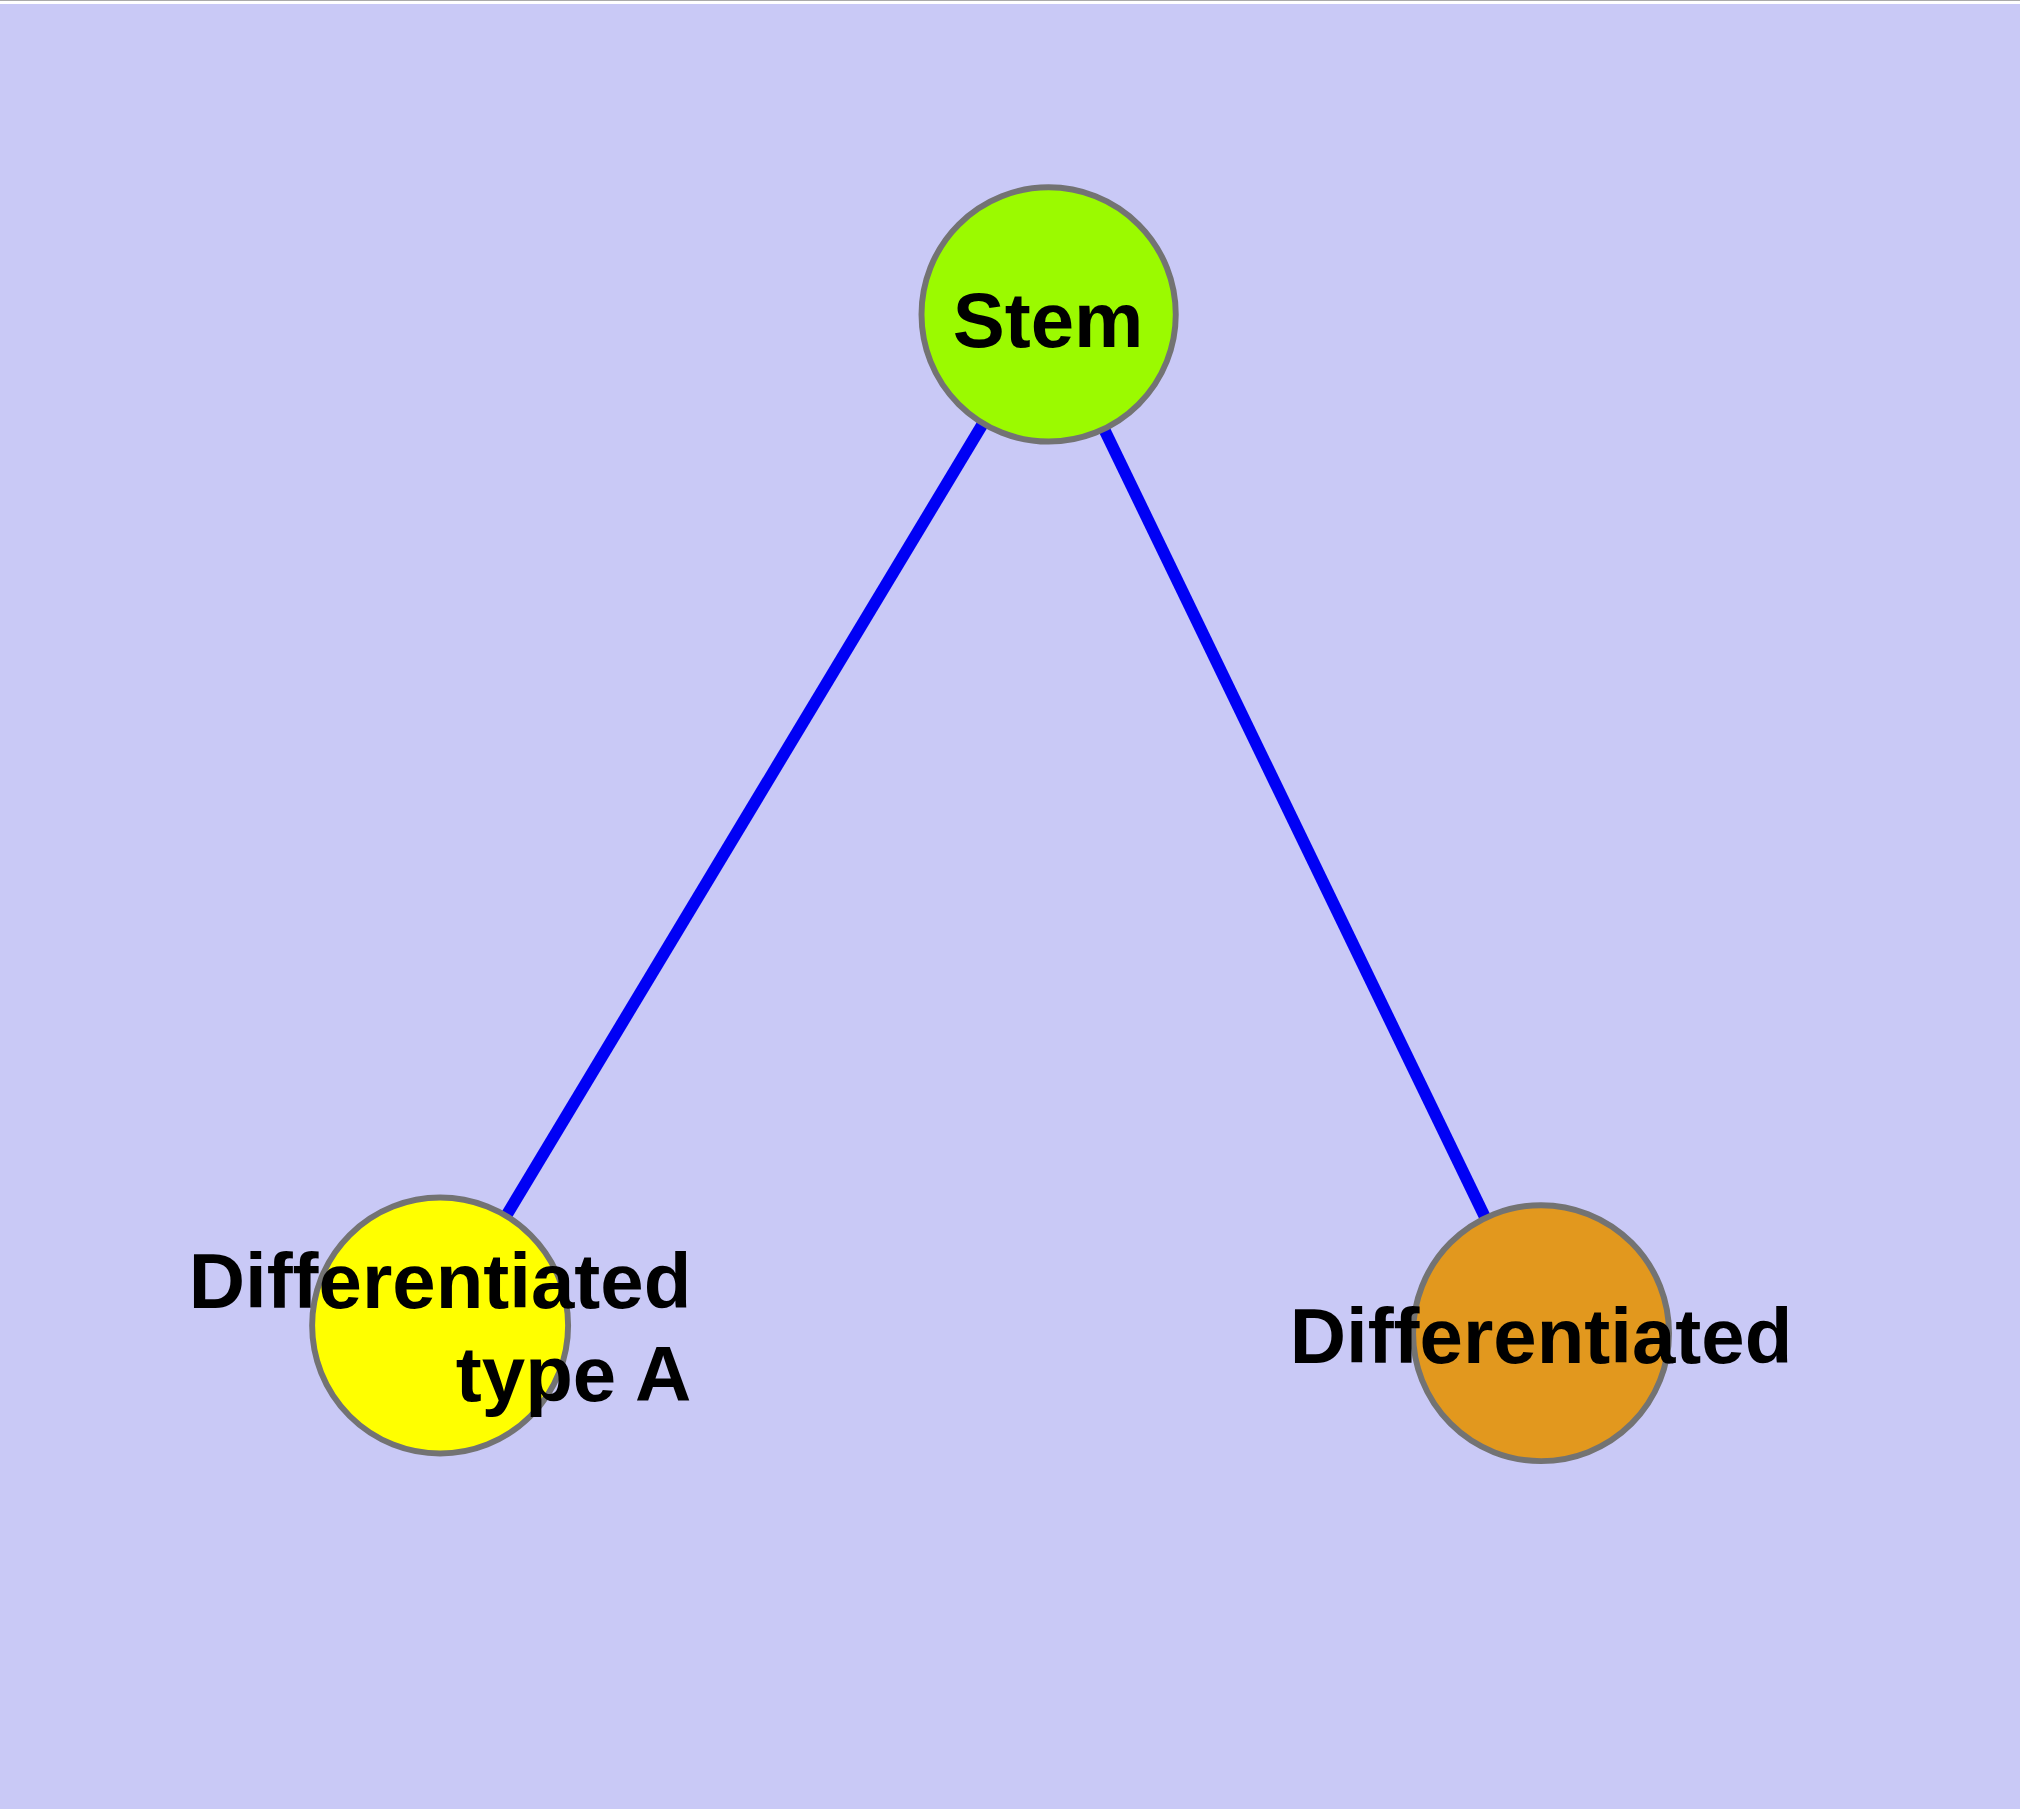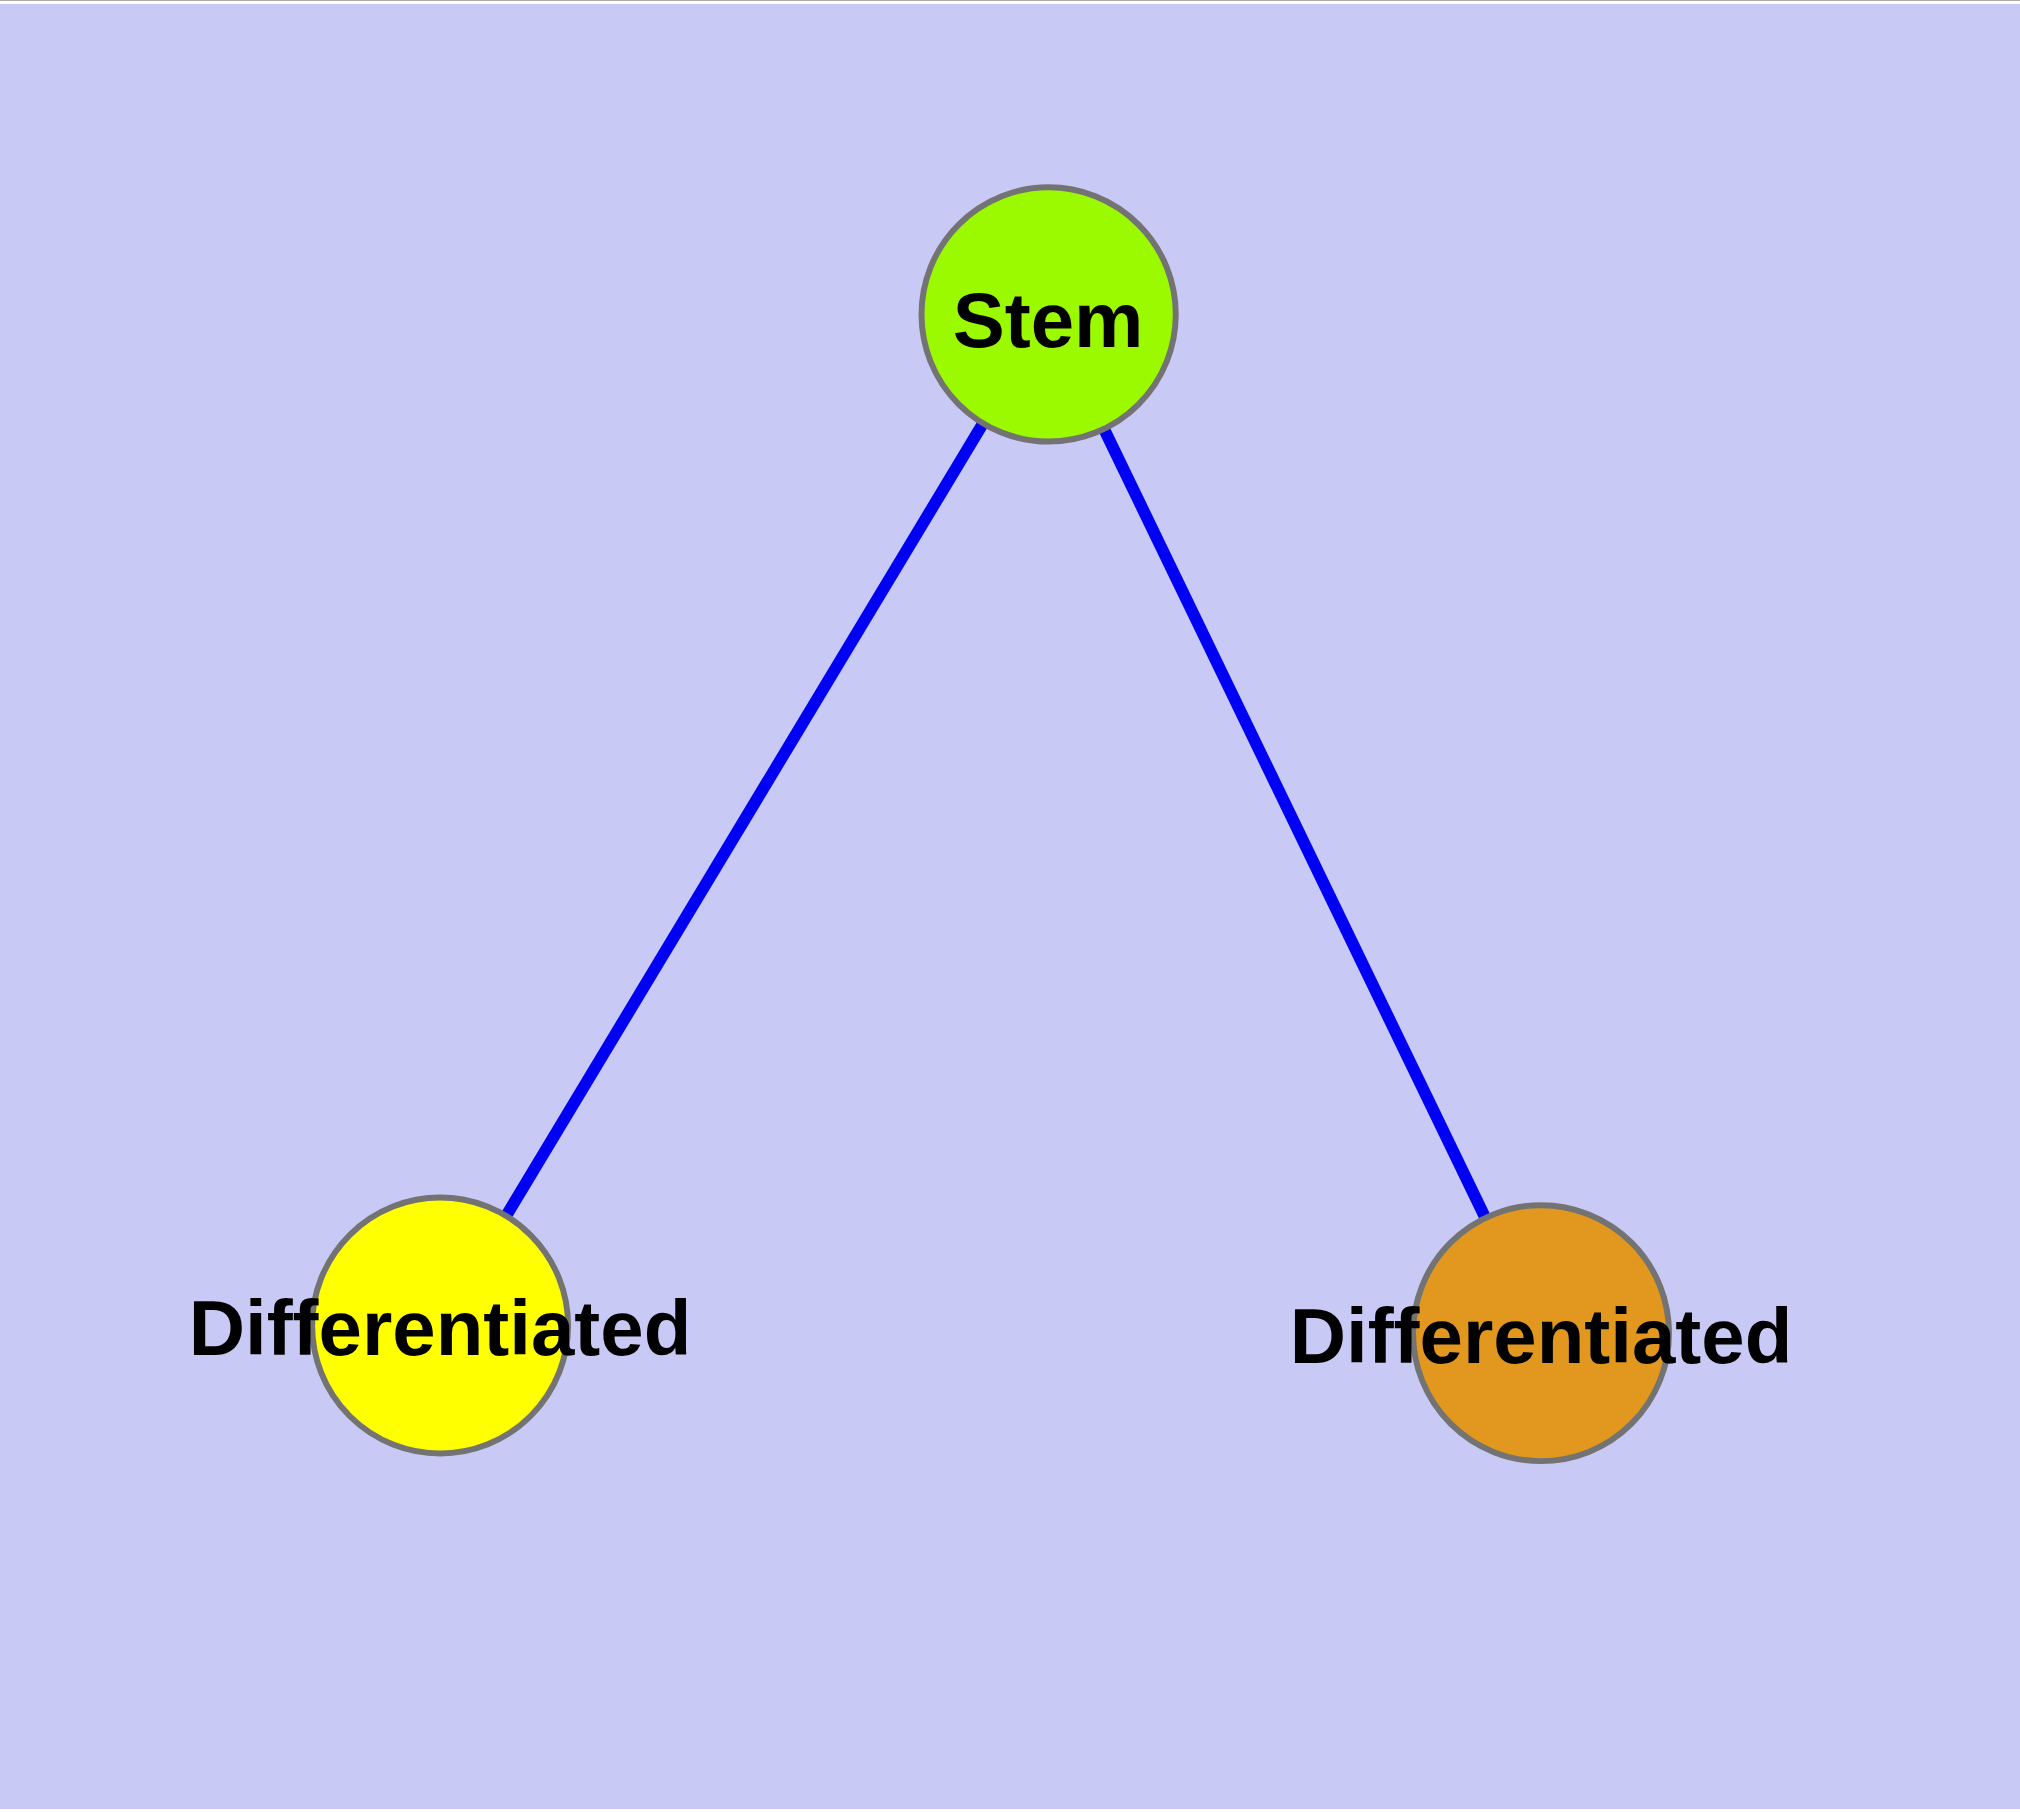--- a/index.html
+++ b/index.html
@@ -62,20 +62,21 @@
 
     <circle cx="1237" cy="371" r="150" stroke="#737373" stroke-width="7" fill="#9BFA00"></circle>
     <circle cx="519" cy="1564" r="151" stroke="#737373" stroke-width="7" fill="#FFFF00"></circle>
     <circle cx="1818" cy="1573" r="151" stroke="#737373" stroke-width="7" fill="#E2981E"></circle>
   </svg>
 
   <div class="node-label label-stem">Stem</div>
 
   <div class="node-label label-type-a">
     <span>Differentiated</span><br>
+    <span>type A</span>
   </div>
 
   <div class="node-label label-type-b">
     <span>Differentiated</span><br>
   </div>
 
   <div class="edge-strip-top"></div>
   <div class="edge-strip-bottom"></div>
 
 </div>

